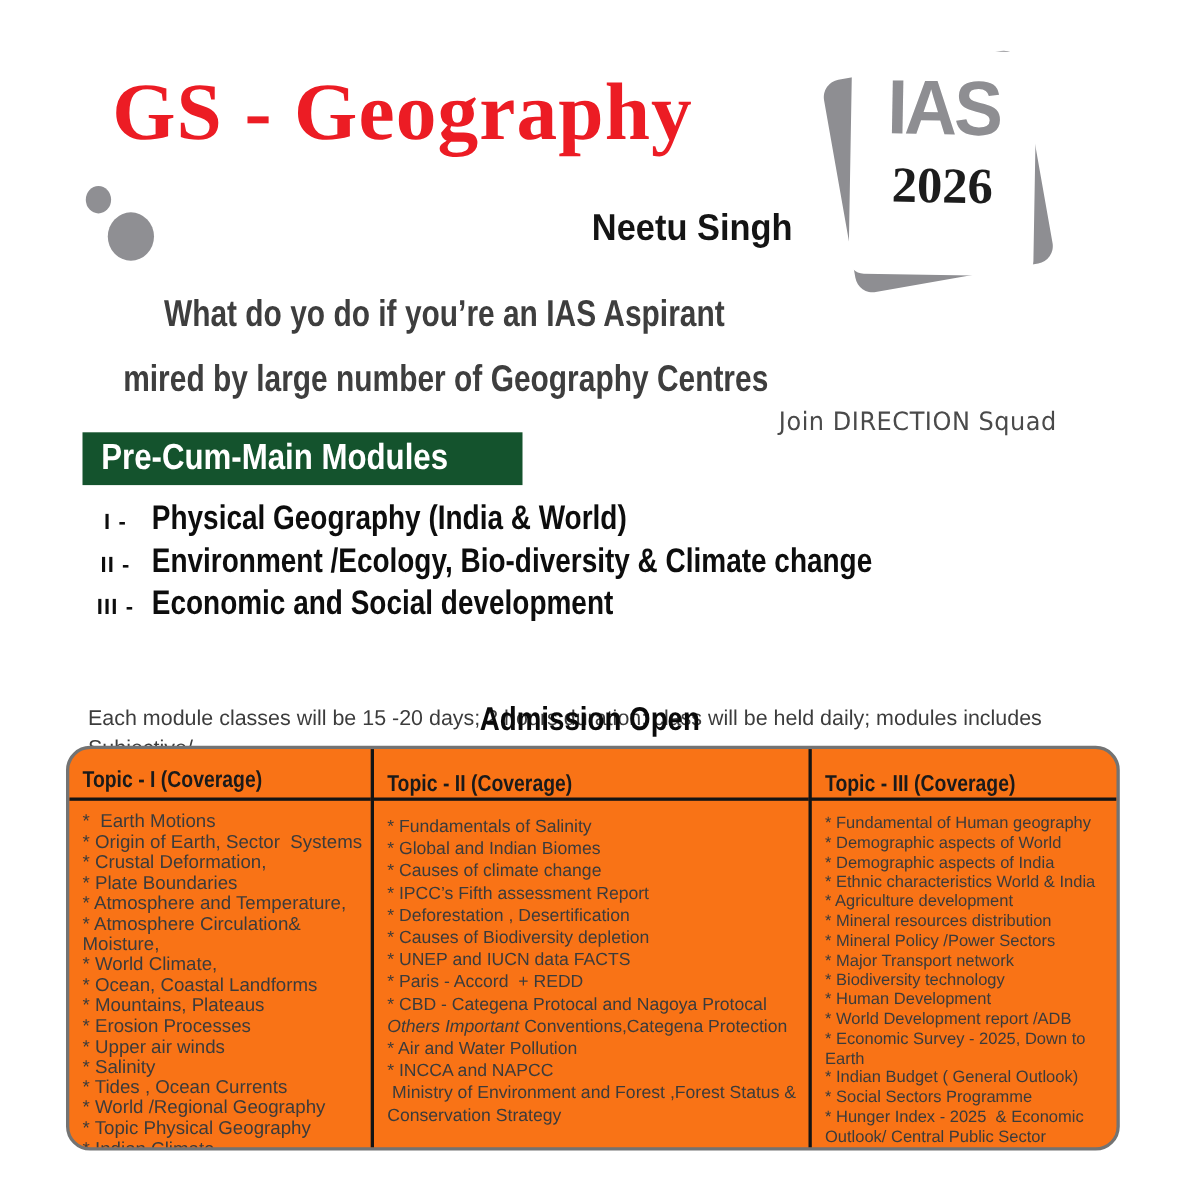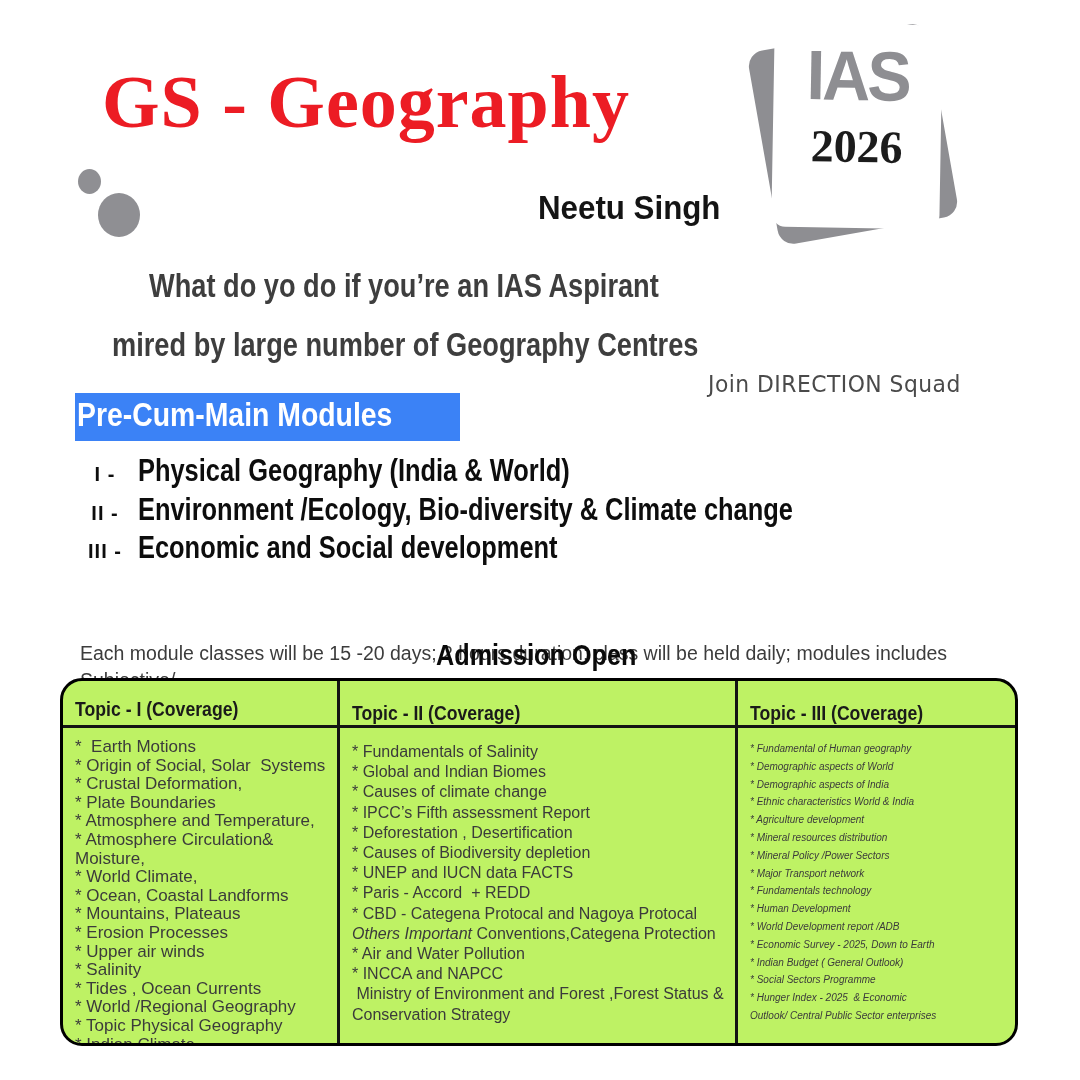--- a/index.html
+++ b/index.html
@@ -10,76 +10,76 @@
   
   .title { left:102px; top:60px; font-family:Liberation Serif, serif;
            font-weight:bold; font-size:74px; color:#ec1c24; letter-spacing:1px; }
   .dot { border-radius:50%; background:#8f8f93; }
   .dot-sm { left:78px; top:169px; width:23px; height:25px; }
   .dot-lg { left:98px; top:193px; width:42px; height:44px; }
   .author { left:538px; top:188px; font-size:34px; font-weight:bold; color:#141414;
             transform:scaleX(.92); transform-origin:left; }
 
   
-  .logo { left:752px; top:22px; width:210px; height:230px; }
+  .logo { left:752px; top:44px; width:210px; height:230px; }
   .logo-gray { position:absolute; left:10px; top:14px; width:182px; height:196px;
                background:#8e8e92; border-radius:16px; transform:rotate(-10deg); }
   .logo-card { position:absolute; left:21px; top:2px; width:168px; height:204px;
                background:#ffffff; border-radius:14px; transform:rotate(1deg);
                text-align:center; }
   .logo-ias { margin-top:12px; font-size:70px; font-weight:800; color:#8e8e92;
               letter-spacing:-3px; transform:scaleX(.95); }
   .logo-year { margin-top:4px; font-family:"Liberation Serif", serif;
                font-size:46px; font-weight:bold; color:#1c1c1c; }
 
   
   .tag { font-weight:bold; color:#3e3e3e; font-size:34px;
          transform:scaleX(.80); transform-origin:left; white-space:nowrap; }
   .tag1 { left:149px; top:266px; }
   .tag2 { left:112px; top:325px; }
   .cta { left:708px; top:371px; font-family:"DejaVu Sans", sans-serif;
          font-size:23px; color:#4a4a4a; letter-spacing:.5px;
          transform:scaleX(.95); transform-origin:left; white-space:nowrap; }
 
   
-  .mod-head { left:75px; top:393px; background:#3b82f6; color:#fff;
-              padding:3px 16px 7px 2px;text-decoration:underline; }
+  .mod-head { left:75px; top:393px; background:#14532d; color:#fff;
+              padding:3px 16px 7px 17px;text-decoration:underline; }
   .mod-head span { display:inline-block; font-size:33px; font-weight:bold;
                    transform:scaleX(.86); transform-origin:left; white-space:nowrap; }
   .mod-line { left:72px; display:flex; align-items:baseline; }
   .mod-1 { top:453px; } .mod-2 { top:492px; } .mod-3 { top:530px; }
   .mod-num { width:66px; text-align:center; font-size:20px; font-weight:bold;
              color:#0d0d0d; letter-spacing:1px; flex:none; }
   .mod-text { font-size:31px; font-weight:bold; color:#0d0d0d;
               transform:scaleX(.82); transform-origin:left; white-space:nowrap; }
 
   
   .note { left:80px; top:586px; width:930px; font-size:19.5px; line-height:27px;
           color:#3c3c3c; white-space:pre-wrap; }
   .note .small { font-size:17.5px; }
 
   .admission { left:0; top:638px; width:1072px; text-align:center; }
   .admission span { display:inline-block; font-size:30px; font-weight:bold; color:#0a0a0a;
                     transform:scaleX(.84); white-space:nowrap; }
 
   
   .ad-table { left:60px; top:678px; width:958px; height:368px;
-              border:3px solid #000000; border-radius:22px; overflow:hidden;
+              border:3px solid #737373; border-radius:22px; overflow:hidden;
               display:grid; grid-template-columns:274px 398px 1fr;
-              grid-template-rows:47px 1fr; background:#bef264; }
+              grid-template-rows:47px 1fr; background:#f97316; }
   .th { border-bottom:3px solid #141414; display:flex; align-items:flex-end;
         padding-left:12px; }
   .th span { display:inline-block; font-size:21px; font-weight:bold; color:#1a1a1a;
              transform:scaleX(.84); transform-origin:left; white-space:nowrap; }
   .th.c1 { align-items:flex-end; padding-bottom:4px; }
   .cell { padding:10px 4px 4px 12px; color:#3b3b3b; }
   .cell.c2, .th.c2, .cell.c3, .th.c3 { border-left:3px solid #141414; }
   .c1 .t-item { font-size:17px; line-height:18.6px; }
   .c2 .t-item { font-size:16px; line-height:20.2px; }
-  .c3 .t-item { font-size:10px; line-height:17.8px;font-style:italic; }
+  .c3 .t-item { font-size:15px; line-height:17.8px; }
   .cell.c2 { padding-top:14px; }
   .cell.c3 { padding-top:12px; }
   .t-item { white-space:pre-wrap; }
   .t-item em { font-style:italic; }
 </style>
 </head>
 <body>
 
 <div class="abs title">GS - Geography</div>
 <div class="abs dot dot-sm"></div>
@@ -131,21 +131,21 @@
   </div>
   <div class="th c2">
     <span>Topic - II (Coverage)</span>
   </div>
   <div class="th c3">
     <span>Topic - III (Coverage)</span>
   </div>
 
   <div class="cell c1">
       <div class="t-item"><span>*  </span><em></em><span>Earth Motions</span></div>
-      <div class="t-item"><span>* </span><em></em><span>Origin of Social, Solar  Systems</span></div>
+      <div class="t-item"><span>* </span><em></em><span>Origin of Earth, Sector  Systems</span></div>
       <div class="t-item"><span>* </span><em></em><span>Crustal Deformation,</span></div>
       <div class="t-item"><span>* </span><em></em><span>Plate Boundaries</span></div>
       <div class="t-item"><span>* </span><em></em><span>Atmosphere and Temperature,</span></div>
       <div class="t-item"><span>* </span><em></em><span>Atmosphere Circulation&amp; Moisture,</span></div>
       <div class="t-item"><span>* </span><em></em><span>World Climate,</span></div>
       <div class="t-item"><span>* </span><em></em><span>Ocean, Coastal Landforms</span></div>
       <div class="t-item"><span>* </span><em></em><span>Mountains, Plateaus</span></div>
       <div class="t-item"><span>* </span><em></em><span>Erosion Processes</span></div>
       <div class="t-item"><span>* </span><em></em><span>Upper air winds</span></div>
       <div class="t-item"><span>* </span><em></em><span>Salinity</span></div>
@@ -171,21 +171,21 @@
     </div>
   <div class="cell c3">
       <div class="t-item"><span>* </span><em></em><span>Fundamental of Human geography</span></div>
       <div class="t-item"><span>* </span><em></em><span>Demographic aspects of World</span></div>
       <div class="t-item"><span>* </span><em></em><span>Demographic aspects of India</span></div>
       <div class="t-item"><span>* </span><em></em><span>Ethnic characteristics World &amp; India</span></div>
       <div class="t-item"><span>* </span><em></em><span>Agriculture development</span></div>
       <div class="t-item"><span>* </span><em></em><span>Mineral resources distribution</span></div>
       <div class="t-item"><span>* </span><em></em><span>Mineral Policy /Power Sectors</span></div>
       <div class="t-item"><span>* </span><em></em><span>Major Transport network</span></div>
-      <div class="t-item"><span>* </span><em></em><span>Fundamentals technology</span></div>
+      <div class="t-item"><span>* </span><em></em><span>Biodiversity technology</span></div>
       <div class="t-item"><span>* </span><em></em><span>Human Development</span></div>
       <div class="t-item"><span>* </span><em></em><span>World Development report /ADB</span></div>
       <div class="t-item"><span>* </span><em></em><span>Economic Survey - 2025, Down to Earth</span></div>
       <div class="t-item"><span>* </span><em></em><span>Indian Budget ( General Outlook)</span></div>
       <div class="t-item"><span>* </span><em></em><span>Social Sectors Programme</span></div>
       <div class="t-item"><span>* </span><em></em><span>Hunger Index - 2025  &amp; Economic</span></div>
       <div class="t-item"><span></span><em></em><span>Outlook/ Central Public Sector enterprises</span></div>
     </div>
 </div>
 

